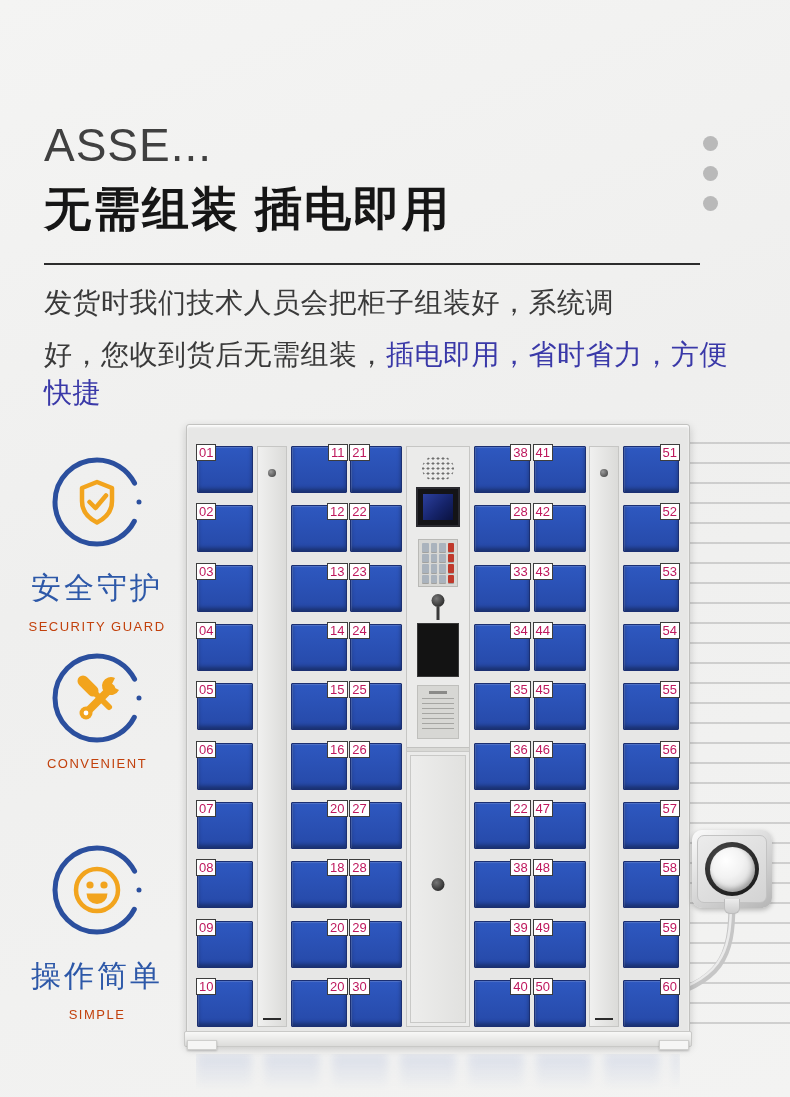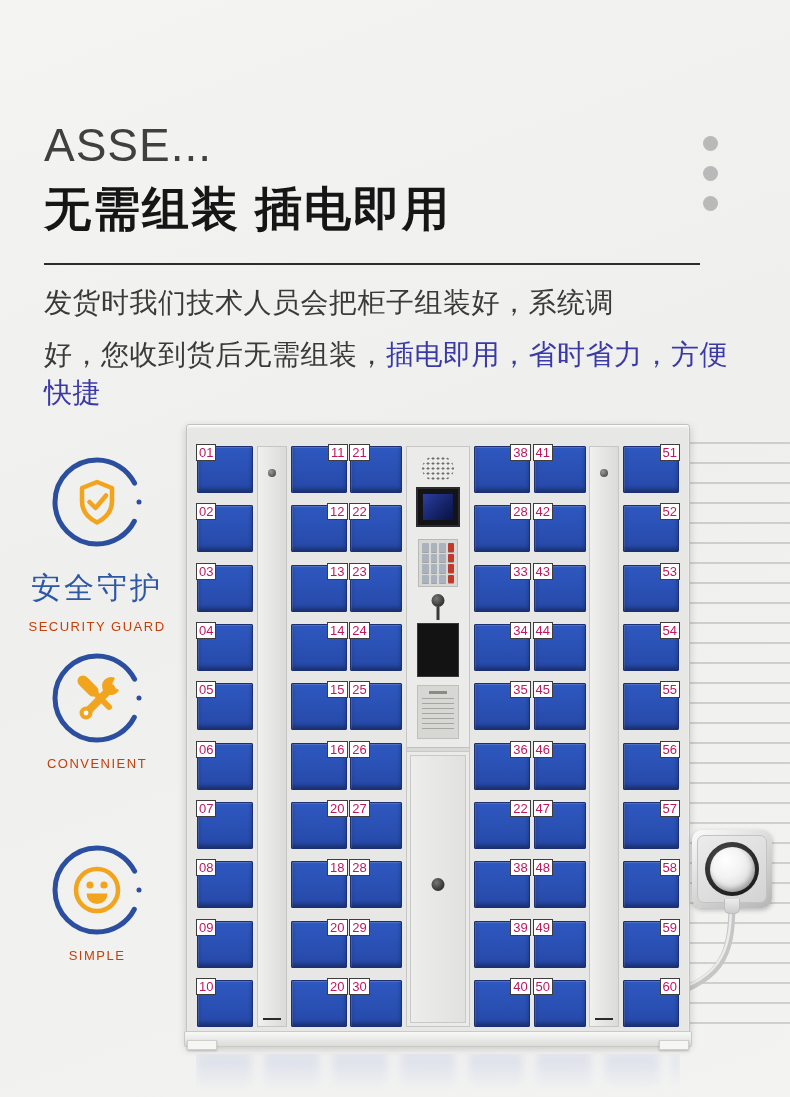--- a/index.html
+++ b/index.html
@@ -146,20 +146,21 @@
 </div>
 
 <div class="feature f3">
   <svg class="ficon" viewBox="0 0 96 96">
     <circle cx="48" cy="48" r="42" fill="none" stroke="#2b4f9e" stroke-width="5" stroke-dasharray="0 20 224 20" stroke-linecap="round"></circle>
     <circle cx="48" cy="48" r="21" fill="none" stroke="#f2a41d" stroke-width="4.5"></circle>
     <circle cx="41" cy="43" r="3.6" fill="#f2a41d"></circle>
     <circle cx="55" cy="43" r="3.6" fill="#f2a41d"></circle>
     <path d="M37.5 51.5 h21 a10.5 10.5 0 0 1 -21 0 Z" fill="#f2a41d"></path>
   </svg>
+  <div class="flabel">操作简单</div>
   <div class="fsub">SIMPLE</div>
 </div>
 
 <div class="wall"></div>
 
 <svg class="cableSvg" viewBox="0 0 190 170">
   <path d="M132 12 C 132 68, 122 92, 52 110" fill="none" stroke="#c6c6c6" stroke-width="7" stroke-linecap="round"></path>
   <path d="M131 11 C 131 66, 121 90, 52 108" fill="none" stroke="#ebebeb" stroke-width="2.5" stroke-linecap="round"></path>
 </svg>
 

